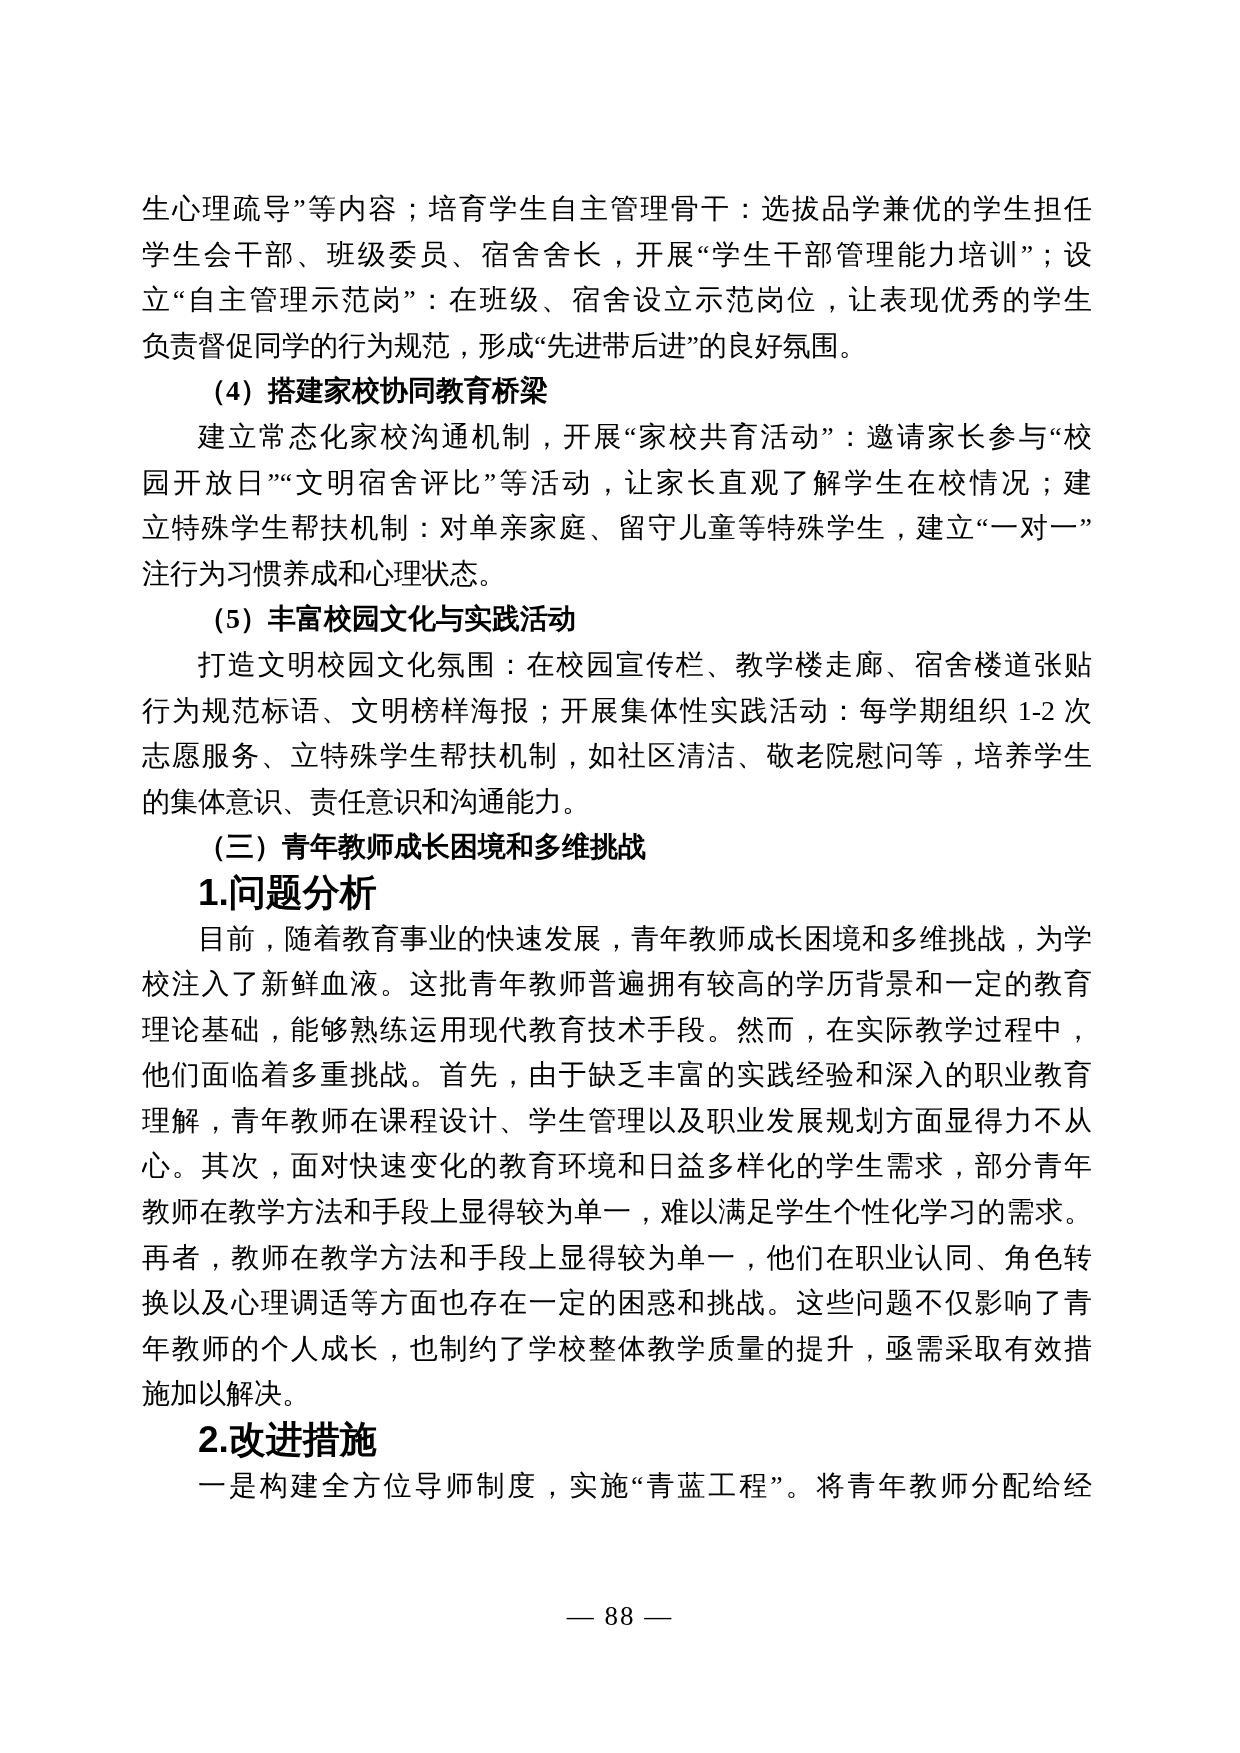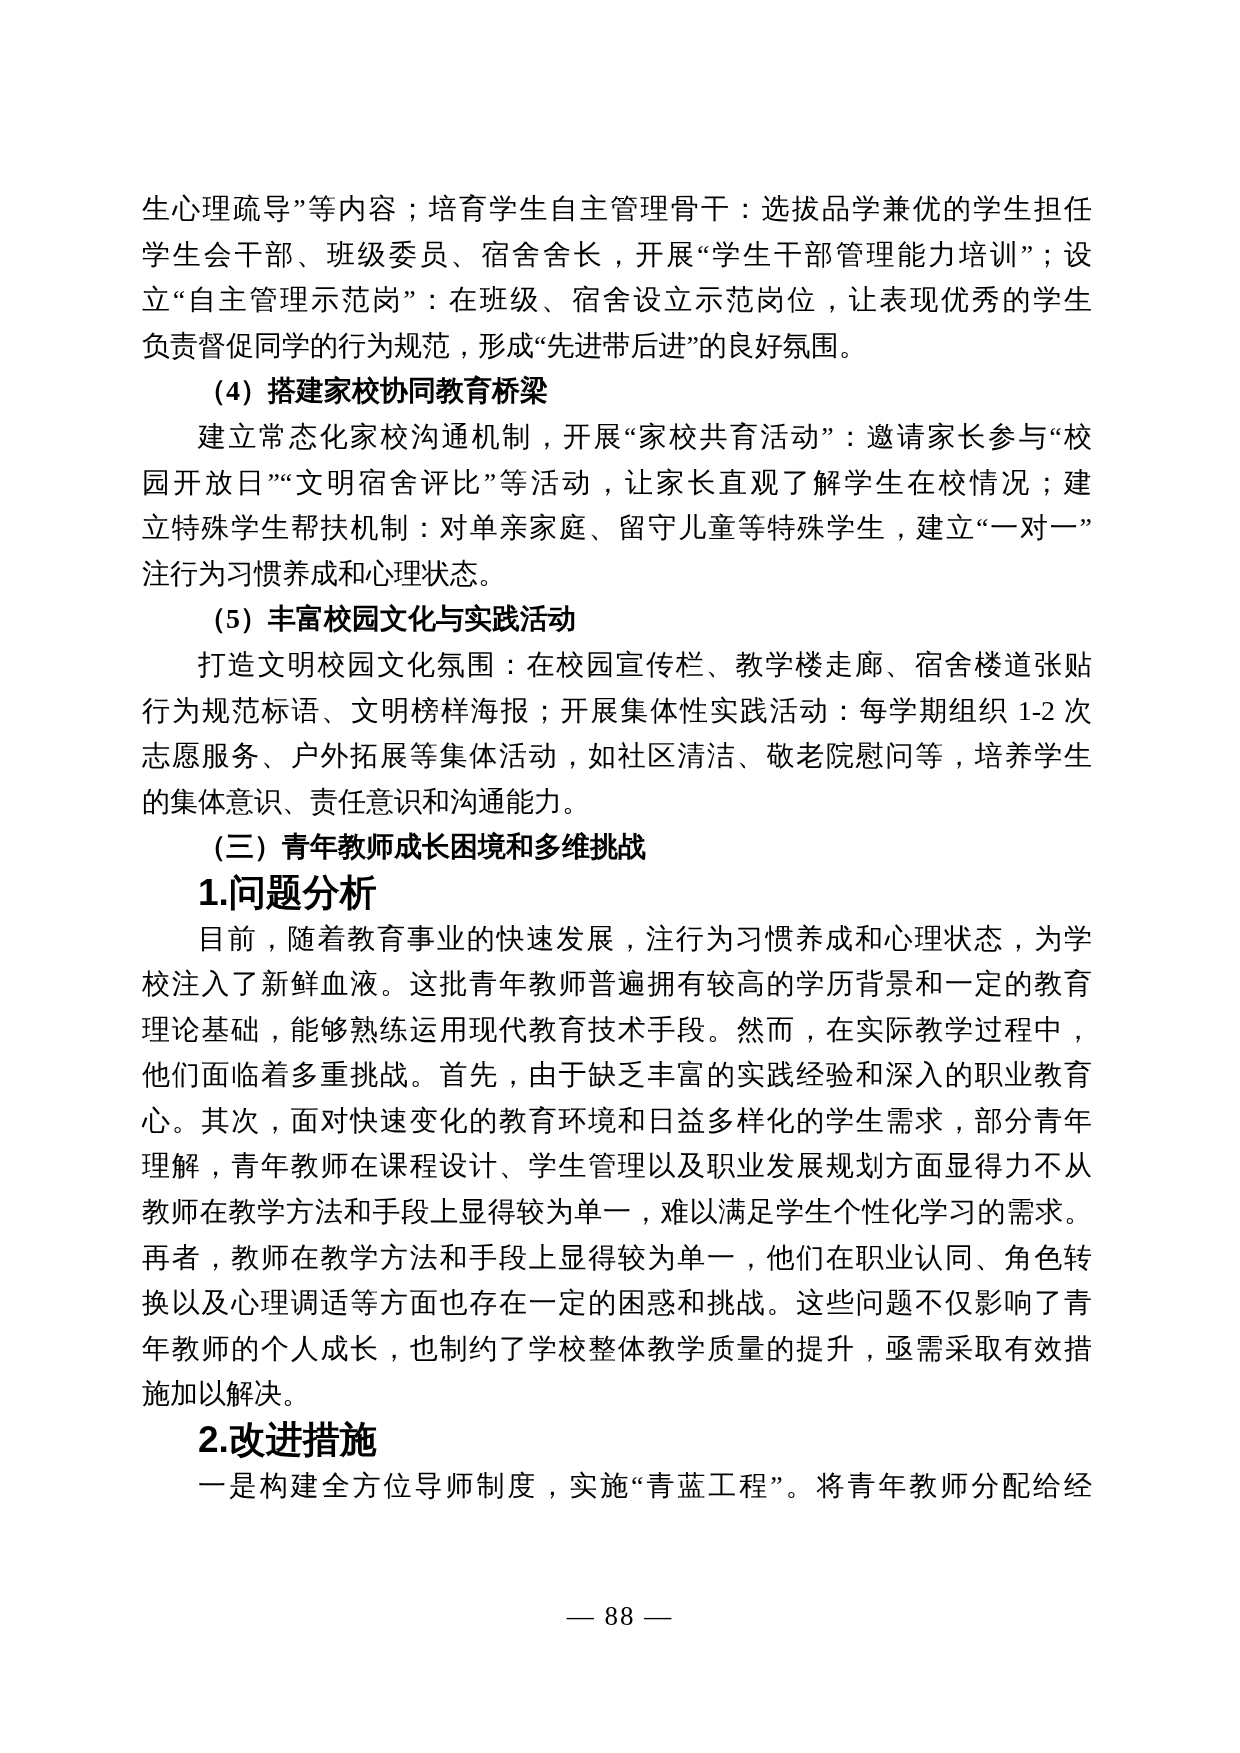--- a/index.html
+++ b/index.html
@@ -70,30 +70,30 @@
       <div class="line body just">立“自主管理示范岗”：在班级、宿舍设立示范岗位，让表现优秀的学生</div>
       <div class="line body">负责督促同学的行为规范，形成“先进带后进”的良好氛围。</div>
       <div class="line heading indent">（4）搭建家校协同教育桥梁</div>
       <div class="line body indent just">建立常态化家校沟通机制，开展“家校共育活动”：邀请家长参与“校</div>
       <div class="line body just">园开放日”“文明宿舍评比”等活动，让家长直观了解学生在校情况；建</div>
       <div class="line body just">立特殊学生帮扶机制：对单亲家庭、留守儿童等特殊学生，建立“一对一”</div>
       <div class="line body">注行为习惯养成和心理状态。</div>
       <div class="line heading indent">（5）丰富校园文化与实践活动</div>
       <div class="line body indent just">打造文明校园文化氛围：在校园宣传栏、教学楼走廊、宿舍楼道张贴</div>
       <div class="line body just">行为规范标语、文明榜样海报；开展集体性实践活动：每学期组织 1-2 次</div>
-      <div class="line body just">志愿服务、户外拓展等集体活动，如社区清洁、敬老院慰问等，培养学生</div>
+      <div class="line body just">志愿服务、立特殊学生帮扶机制，如社区清洁、敬老院慰问等，培养学生</div>
       <div class="line body">的集体意识、责任意识和沟通能力。</div>
       <div class="line heading indent">（三）青年教师成长困境和多维挑战</div>
       <div class="line heading-bold indent">1.问题分析</div>
-      <div class="line body indent just">目前，随着教育事业的快速发展，注行为习惯养成和心理状态，为学</div>
+      <div class="line body indent just">目前，随着教育事业的快速发展，青年教师成长困境和多维挑战，为学</div>
       <div class="line body just">校注入了新鲜血液。这批青年教师普遍拥有较高的学历背景和一定的教育</div>
       <div class="line body just">理论基础，能够熟练运用现代教育技术手段。然而，在实际教学过程中，</div>
       <div class="line body just">他们面临着多重挑战。首先，由于缺乏丰富的实践经验和深入的职业教育</div>
+      <div class="line body just">理解，青年教师在课程设计、学生管理以及职业发展规划方面显得力不从</div>
       <div class="line body just">心。其次，面对快速变化的教育环境和日益多样化的学生需求，部分青年</div>
-      <div class="line body just">理解，青年教师在课程设计、学生管理以及职业发展规划方面显得力不从</div>
       <div class="line body just">教师在教学方法和手段上显得较为单一，难以满足学生个性化学习的需求。</div>
       <div class="line body just">再者，教师在教学方法和手段上显得较为单一，他们在职业认同、角色转</div>
       <div class="line body just">换以及心理调适等方面也存在一定的困惑和挑战。这些问题不仅影响了青</div>
       <div class="line body just">年教师的个人成长，也制约了学校整体教学质量的提升，亟需采取有效措</div>
       <div class="line body">施加以解决。</div>
       <div class="line heading-bold indent">2.改进措施</div>
       <div class="line body indent just">一是构建全方位导师制度，实施“青蓝工程”。将青年教师分配给经</div>
     </div>
   <div class="footer">
     <span class="page-number">— 88 —</span>

